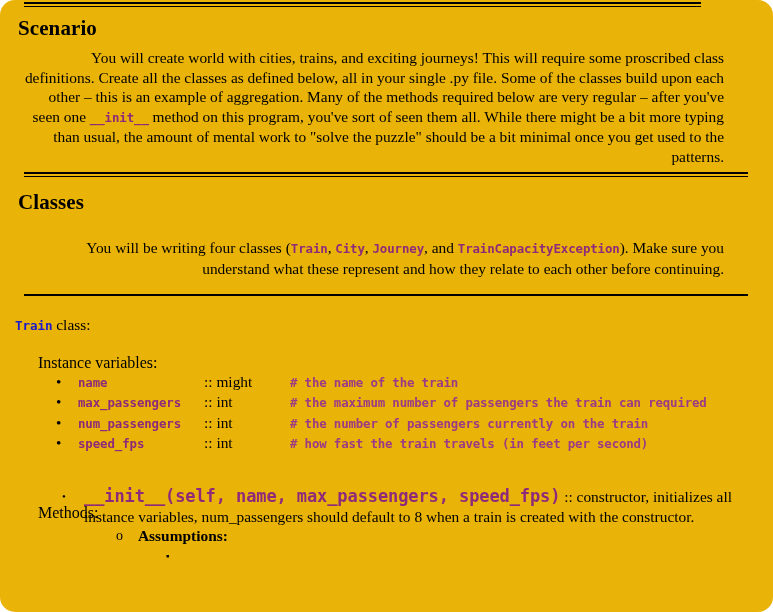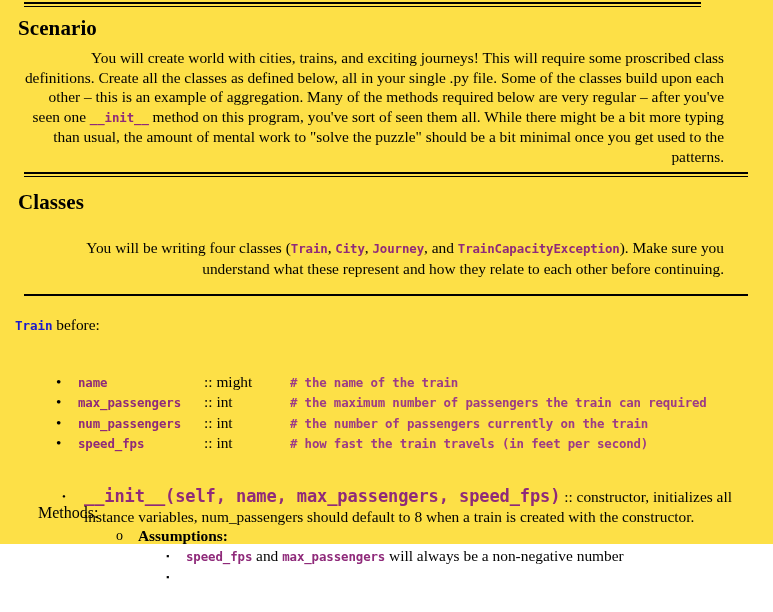--- a/index.html
+++ b/index.html
@@ -11,22 +11,23 @@
     width: 773px;
     height: 612px;
     overflow: hidden;
     font-family: "Liberation Serif", "DejaVu Serif", serif;
     color: #000000;
     -webkit-font-smoothing: antialiased;
   }
   .page {
     position: relative;
     width: 773px;
-    height: 544px;
-    background: #fde047;
+    height: 612px;
+    background: #eab308;
+    border-radius: 15px;
   }
 
   
   .rule-double {
     margin: 0 36px 0 12px;
     border: 0;
     border-top: 2px solid #000;
     border-bottom: 1px solid #000;
     height: 2px;
     box-sizing: content-box;
@@ -183,23 +184,24 @@
     <h1 class="section-heading">Classes</h1>
   </div>
 
   <div class="abs" style="left:18px; top:238px; width:706px;">
     <p class="body-text" id="classes-paragraph"><span>You will be writing four classes (</span><span class="code">Train</span><span>, </span><span class="code">City</span><span>, </span><span class="code">Journey</span><span>, and </span><span class="code">TrainCapacityException</span><span>). Make sure you understand what these represent and how they relate to each other before continuing.</span></p>
   </div>
 
   <hr class="rule-single abs" style="left:12px; top:294px; width:724px;">
 
   <div class="abs" style="left:15px; top:316px;">
-    <span class="code-blue">Train</span><span class="label-line"> before:</span>
-  </div>
-
+    <span class="code-blue">Train</span><span class="label-line"> class:</span>
+  </div>
+
+  <div class="abs" style="left:38px; top:354px;">Instance variables:</div>
 
   <div class="abs" style="left:56px; top:372px;">
     <table class="vars" id="vars-table">
       <tbody>
           <tr>
             <td class="bullet-cell">•</td>
             <td class="name-cell"><span class="code">name</span></td>
             <td class="type-cell">:: might</td>
             <td class="comment-cell"><span class="comment"># the name of the train</span></td>
           </tr>
@@ -235,17 +237,17 @@
   </div>
 
   <div class="abs" style="left:102px; top:526px; width:620px;">
     <div class="b2">
       <span class="mark">o</span>
       <span>Assumptions:</span>
     </div>
   </div>
 
   <div class="abs" style="left:150px; top:546px; width:590px;" id="assumptions-list">
-      <div class="b3"><span class="mark">▪</span><span><span class="code">speed_fps</span><span> and </span><span class="code">max_passengers</span><span> will always be a non-negative number</span></span></div>
+      <div class="b3"><span class="mark">▪</span></div>
       <div class="b3"><span class="mark">▪</span></div>
     </div>
 
 </div>
 
 </body></html>

